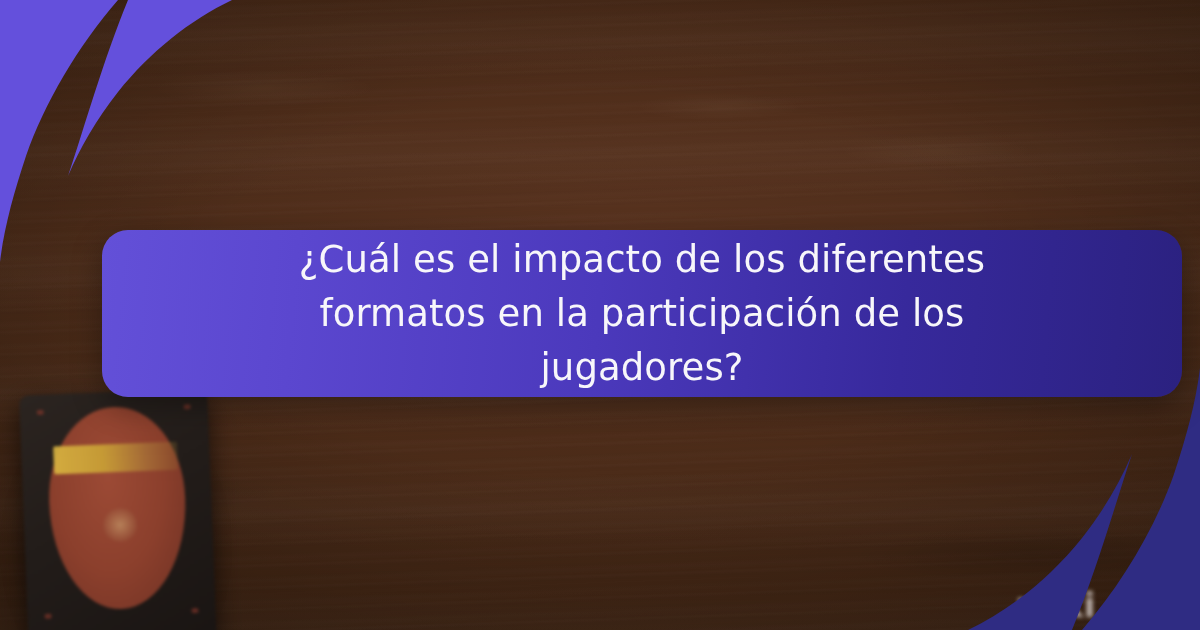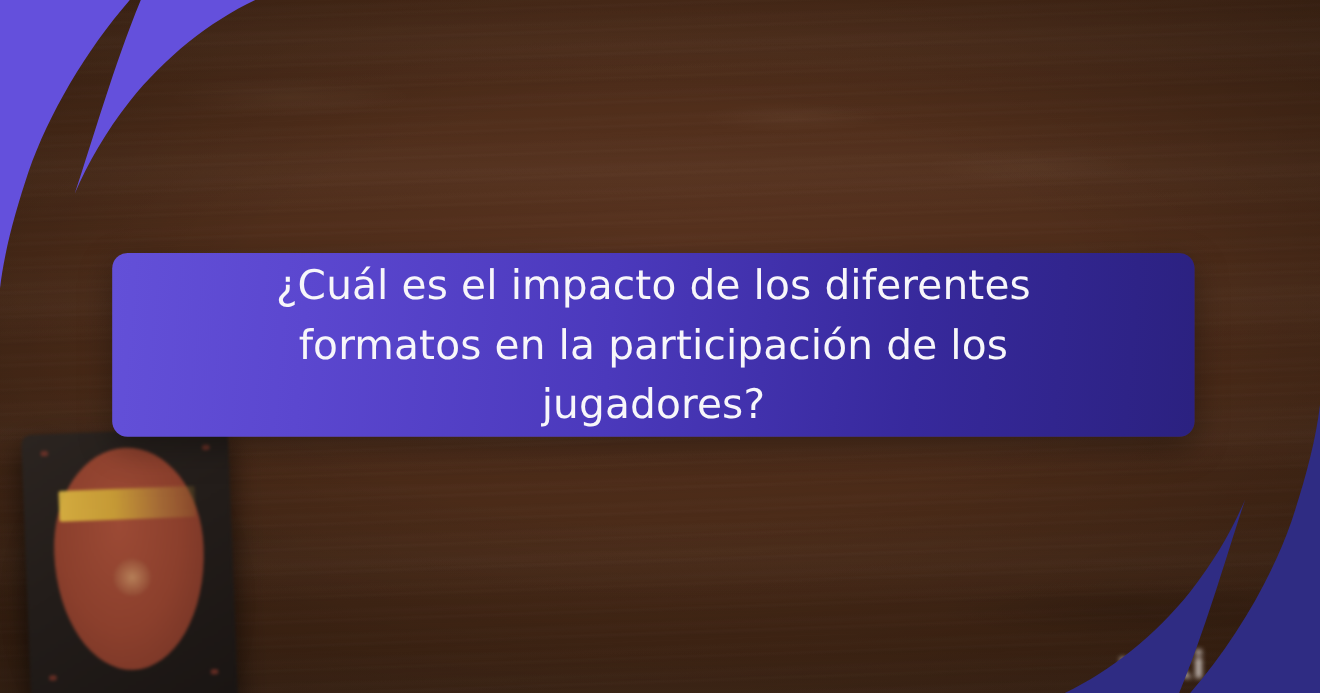--- a/index.html
+++ b/index.html
@@ -156,23 +156,23 @@
     filter: blur(2.2px);
     font-family: "DejaVu Sans", "Liberation Sans", sans-serif;
     white-space: nowrap;
   }
 
   
   .banner {
     position: absolute;
     left: 102px;
     top: 230px;
-    width: 984px;
+    width: 1080px;
     height: 167px;
-    border-radius: 14px;
+    border-radius: 26px;
     background: linear-gradient(95deg, #6350D8 0%, #5B47CF 18%, #4B39BC 46%, #37299C 74%, #2B2180 100%);
     box-shadow: 0 10px 30px rgba(0,0,0,0.35);
     display: flex;
     align-items: center;
     justify-content: center;
     padding: 0 14px;
     box-sizing: border-box;
   }
 
   .banner-title {

